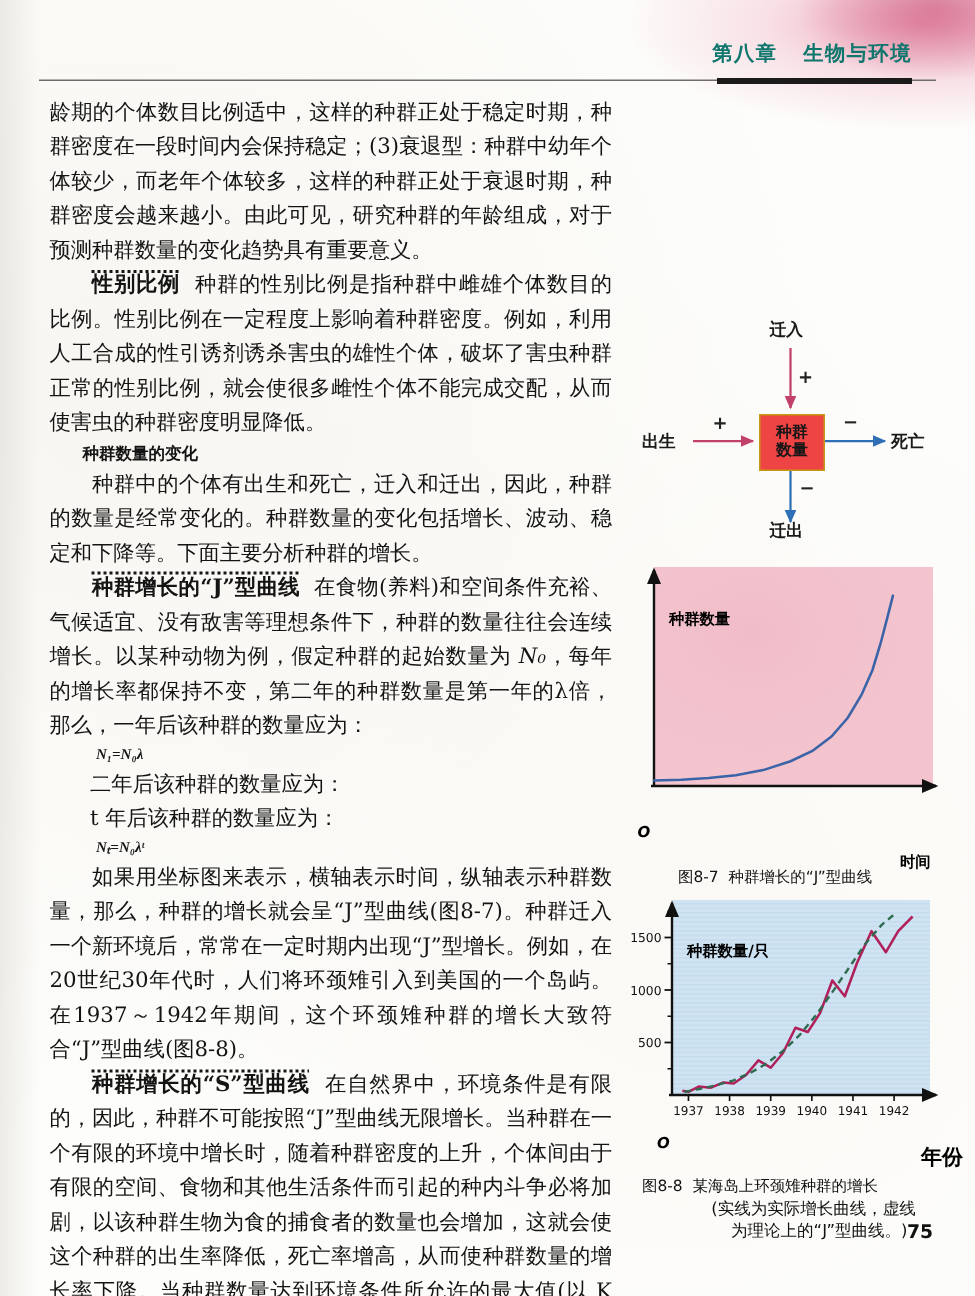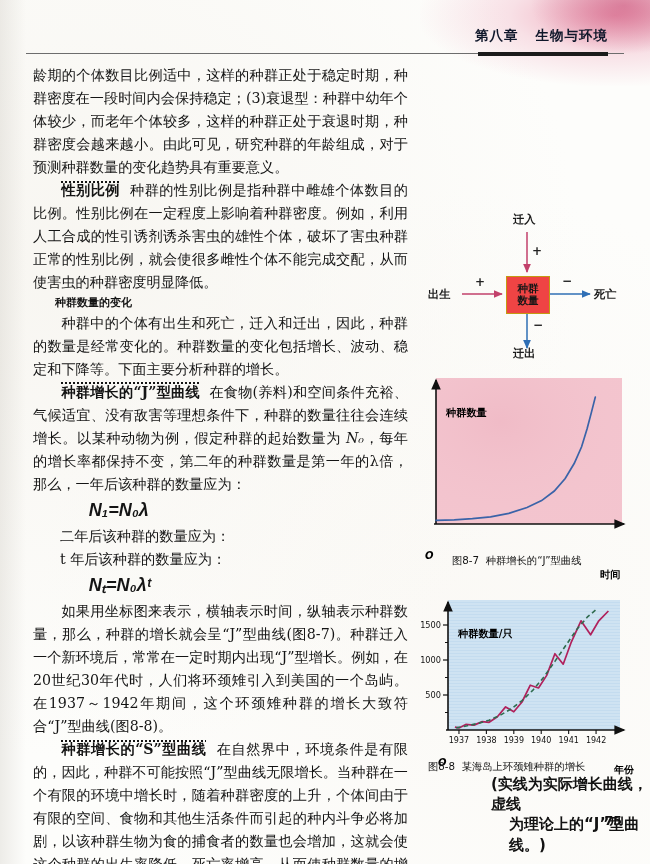--- a/index.html
+++ b/index.html
@@ -23,21 +23,21 @@
     position:absolute;top:0;right:0;width:230px;height:86px;
     background:radial-gradient(ellipse at 85% 18%, rgba(226,92,130,.55) 0%, rgba(235,150,175,.28) 38%, rgba(255,255,255,0) 72%);
     pointer-events:none;
   }
   .hdr-wash2{
     position:absolute;top:0;right:0;width:120px;height:55px;
     background:radial-gradient(ellipse at 78% 10%, rgba(190,60,105,.45) 0%, rgba(255,255,255,0) 70%);
   }
   .hdr-title{
     position:absolute;top:27px;right:42px;
-    font-size:13.5px;font-weight:bold;letter-spacing:1px;color:#0f172a;
+    font-size:13.5px;font-weight:bold;letter-spacing:1px;color:#0f766e;
     font-family:"DejaVu Sans","Liberation Sans",sans-serif;
     margin-left:26px;
   }
   .hdr-rule{
     position:absolute;top:53px;left:26px;right:26px;height:1px;background:#6d6d6d;
   }
   .hdr-rule-thick{
     position:absolute;top:52px;right:42px;width:130px;height:3.5px;background:#1b1b1b;
   }
   
@@ -54,21 +54,21 @@
   }
   .term{font-weight:bold;}
   .dotted{
     text-decoration:underline;
     text-decoration-style:dotted;
     text-underline-offset:-14px;
     text-decoration-thickness:1.6px;
   }
   .formula{
     margin:1px 0 1px 0;padding-left:3.1em;font-style:italic;font-weight:bold;
-    font-size:18px;font-family:Liberation Sans, sans-serif;
+    font-size:10px;font-family:Liberation Serif, serif;
   }
   .ital{font-style:italic;}
   
   .rcol{position:absolute;left:416px;top:0;width:234px;height:692px;}
   
   .flow{position:absolute;left:6px;top:230px;width:228px;height:135px;
     font-family:"DejaVu Sans","Liberation Sans",serif;font-size:11px;color:#1a1a1a;}
   .flow .lbl{position:absolute;white-space:nowrap;font-weight:bold;font-size:11.2px;}
   .flow .sign{position:absolute;font-size:12px;color:#222;font-weight:bold;}
   .centerbox{
@@ -76,22 +76,23 @@
     border:1.3px solid #c49a12;background:#ef4444;
     display:flex;flex-direction:column;align-items:center;justify-content:center;
     font-size:10.6px;font-weight:bold;line-height:1.12;color:#171717;
     font-family:"DejaVu Sans","Liberation Sans",sans-serif;
   }
   
   .fig{position:absolute;}
   .figcap{
     font-size:10.3px;color:#121212;line-height:1.35;
     font-family:"DejaVu Sans","Liberation Sans",sans-serif;
-  }
-  .figcap .sub{display:block;font-size:15px;font-weight:bold;}
+    margin-top:25px;
+  }
+  .figcap .sub{display:block;font-size:11px;}
   .axlab{font-size:10.2px;font-weight:bold;font-family:"DejaVu Sans","Liberation Sans",sans-serif;margin-top:28px;}
   .pageno{
     position:absolute;right:28px;bottom:36px;font-size:12.5px;font-weight:bold;color:#111;
     font-family:"DejaVu Sans","Liberation Sans",sans-serif;
   }
   .edge-wash{
     position:absolute;left:0;top:0;width:26px;height:864px;
     background:linear-gradient(90deg, rgba(200,196,188,.30) 0%, rgba(255,255,255,0) 100%);
   }
 </style>
@@ -243,21 +244,21 @@
       <g id="xlabels88">
           <text x="40.96774193548629" y="147" text-anchor="middle" font-size="8" font-family="&quot;DejaVu Sans&quot;,&quot;Liberation Sans&quot;,sans-serif" fill="#111">1937</text>
           <text x="68.38709677419575" y="147" text-anchor="middle" font-size="8" font-family="&quot;DejaVu Sans&quot;,&quot;Liberation Sans&quot;,sans-serif" fill="#111">1938</text>
           <text x="95.80645161290524" y="147" text-anchor="middle" font-size="8" font-family="&quot;DejaVu Sans&quot;,&quot;Liberation Sans&quot;,sans-serif" fill="#111">1939</text>
           <text x="123.2258064516147" y="147" text-anchor="middle" font-size="8" font-family="&quot;DejaVu Sans&quot;,&quot;Liberation Sans&quot;,sans-serif" fill="#111">1940</text>
           <text x="150.6451612903242" y="147" text-anchor="middle" font-size="8" font-family="&quot;DejaVu Sans&quot;,&quot;Liberation Sans&quot;,sans-serif" fill="#111">1941</text>
           <text x="178.06451612903368" y="147" text-anchor="middle" font-size="8" font-family="&quot;DejaVu Sans&quot;,&quot;Liberation Sans&quot;,sans-serif" fill="#111">1942</text>
         </g>
     </svg>
     <span class="axlab" style="position:absolute;left:40px;top:3px;">种群数量/只</span>
-    <span class="axlab" style="position:absolute;left:196px;top:139px;font-size:10px;">年份</span>
+    <span class="axlab" style="position:absolute;left:196px;top:139px;font-size:14px;">年份</span>
     <span class="axlab" style="position:absolute;left:20px;top:133px;font-style:italic;font-size:10px;">O</span>
     <div class="figcap" style="position:absolute;left:10px;top:164px;">
       <span>图8-8</span>&nbsp;&nbsp;<span>某海岛上环颈雉种群的增长</span>
       <span class="sub" style="padding-left:4.2em">(实线为实际增长曲线，虚线</span>
       <span class="sub" style="padding-left:5.4em">为理论上的“J”型曲线。)</span>
     </div>
   </div>
 </div>
 
 <div class="pageno">75</div>

